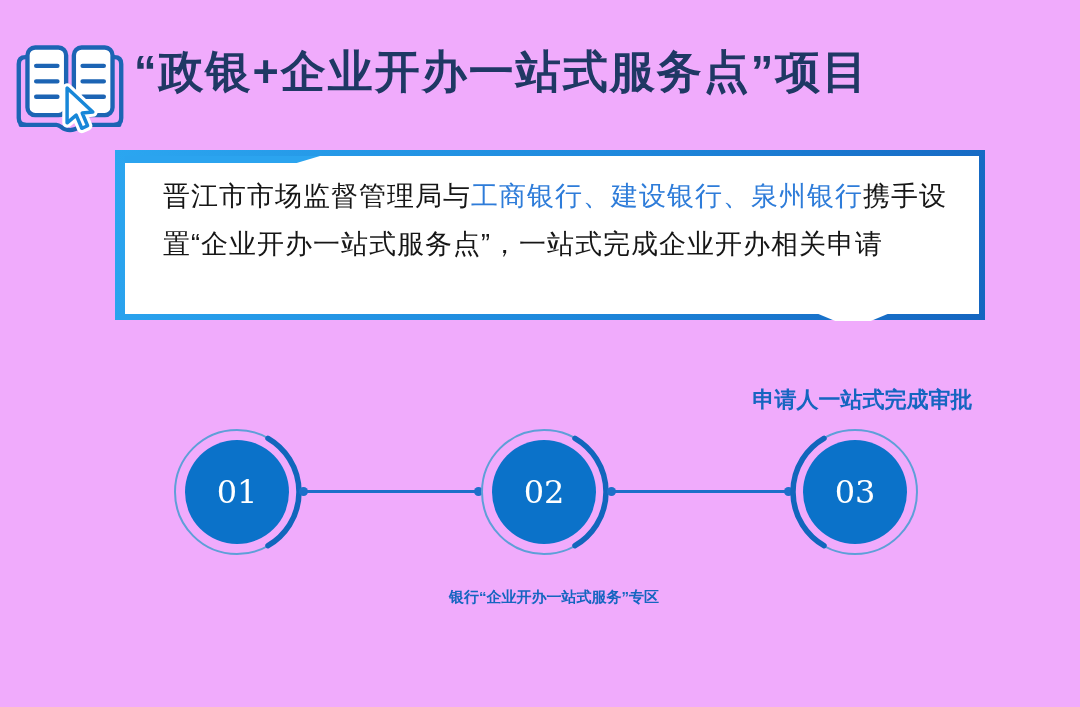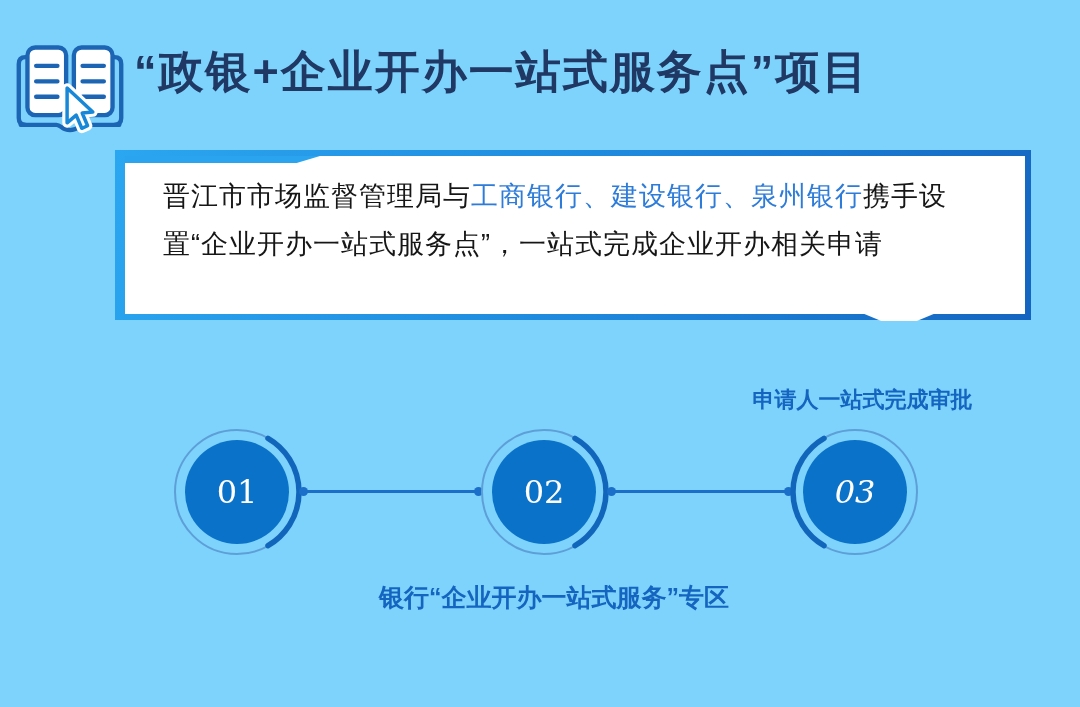--- a/index.html
+++ b/index.html
@@ -1,33 +1,32 @@
 <!DOCTYPE html>
 <html><head>
 <meta charset="utf-8">
 <style>
   html,body { margin:0; padding:0; background:#fff; }
   .stage {
-    position:relative; width:1080px; height:707px; background:#7dd3fc;
+    position:relative; width:1080px; height:707px; background:#f0abfc;
     overflow:hidden; font-family:"Liberation Sans", sans-serif;
   }
 
   
   .header-icon { position:absolute; left:12px; top:34px; width:116px; height:112px; }
   .page-title {
     position:absolute; left:134px; top:42px;
     font-size:45px; font-weight:bold; color:#1F3864; letter-spacing:2px;
     white-space:nowrap;
   }
 
   
   .box-outer {
     position:absolute; left:115px; top:150px; width:870px; height:170px;
     background:linear-gradient(110deg,#2BA6F0 0%,#1E88DC 55%,#1565C0 100%);
-    padding-left:46px;
   }
   .box-inner {
     position:absolute; left:10px; top:6px; right:6px; bottom:6px;
     background:#ffffff; padding:16px 0 0 38px; box-sizing:border-box;
   }
   .box-accent-top {
     position:absolute; left:10px; top:6px; width:195px; height:7px;
     background:#2BA4EF; clip-path:polygon(0 0,100% 0,88% 100%,0 100%);
   }
   .box-notch-bottom {
@@ -37,40 +36,40 @@
   .box-line {
     white-space:nowrap; font-size:27px; line-height:48px; color:#161616;
     letter-spacing:1px;
   }
   .bank-name, .bank-sep { color:#2E7CD9; }
 
   
   .step-circle { position:absolute; top:422px; width:140px; height:140px; }
   .step-circle.s1 { left:167px; }
   .step-circle.s2 { left:474px; }
-  .step-circle.s3 { left:785px;font-style:italic; }
+  .step-circle.s3 { left:785px; }
 
   .connector {
     position:absolute; top:490px; height:3px; background:#1C6FC9; border-radius:2px;
   }
   .connector.c1 { left:303px; width:176px; }
   .connector.c2 { left:611px; width:178px; }
   .connector::before, .connector::after {
     content:''; position:absolute; width:9px; height:9px; border-radius:50%;
     background:#1C6FC9; top:-3px;
   }
   .connector::before { left:-4px; }
   .connector::after  { right:-4px; }
 
   .step-label {
     position:absolute; color:#1565C0; font-weight:bold; text-align:center;
     font-size:22px; line-height:32px; white-space:nowrap;
   }
   .step-label.l1 { left:95px;  top:358px; width:290px; }
-  .step-label.l2 { left:338px; top:580px; width:432px; font-size:25px; line-height:34px; }
+  .step-label.l2 { left:338px; top:580px; width:432px; font-size:15px; line-height:34px; }
   .step-label.l3 { left:705px; top:384px; width:315px;text-align:center; }
 
   .num-text { font-family:"DejaVu Serif", serif; }
 </style>
 </head>
 <body>
 
 <div class="stage">
 
   <div class="header-icon">

